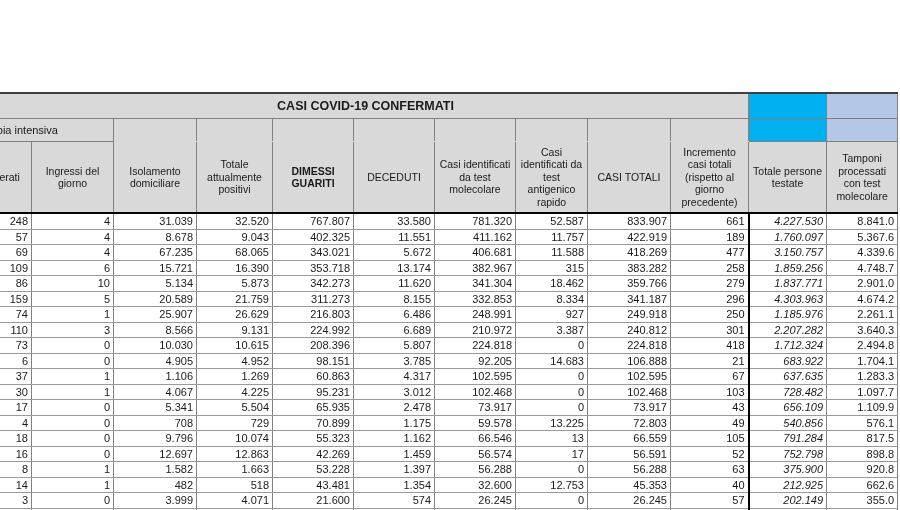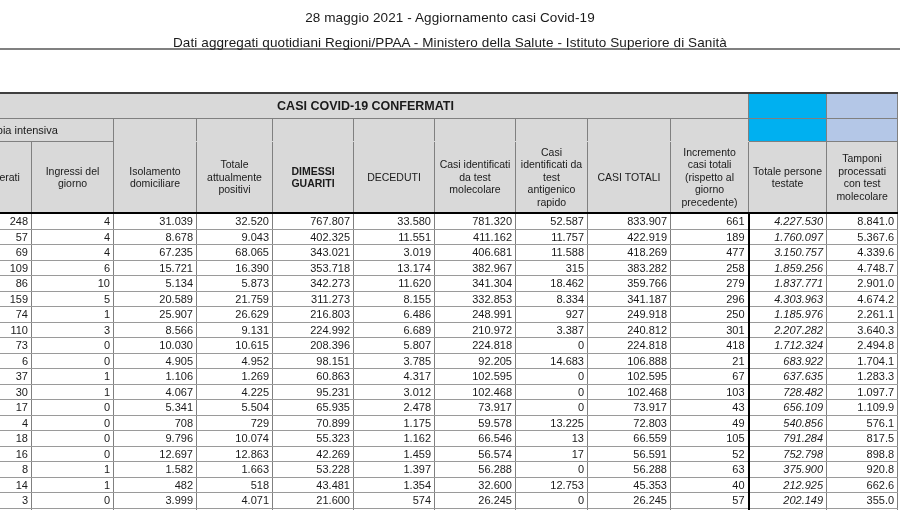--- a/index.html
+++ b/index.html
@@ -128,24 +128,20 @@
     border-right: 1px solid #808080;
   }
   tr.datarow td.sep-strong { border-right: 2px solid #000000; }
   tr.datarow td.sep-left-strong { border-left: 2px solid #f9a8d4; font-style: italic; }
 </style>
 </head>
 <body>
 
 <div id="page">
 
-  <div class="titleblock">
-    <div class="title-line1">28 maggio 2021 - Aggiornamento casi Covid-19</div>
-    <div class="title-line2">Dati aggregati quotidiani Regioni/PPAA - Ministero della Salute - Istituto Superiore di Sanità</div>
-  </div>
 
   <div class="sheet">
     <table class="grid">
       <colgroup>
         <col style="width:49px">
           <col style="width:82px">
           <col style="width:83px">
           <col style="width:76px">
         <col style="width:81px">
           <col style="width:81px">
@@ -218,21 +214,21 @@
             <td class="sep-strong">189</td>
             <td class="sep-left-strong">1.760.097</td>
             <td>5.367.6</td>
           </tr>
           <tr class="datarow">
             <td>69</td>
             <td>4</td>
             <td>67.235</td>
             <td>68.065</td>
             <td>343.021</td>
-            <td>3.019</td>
+            <td>5.672</td>
             <td>406.681</td>
             <td>11.588</td>
             <td>418.269</td>
             <td class="sep-strong">477</td>
             <td class="sep-left-strong">3.150.757</td>
             <td>4.339.6</td>
           </tr>
           <tr class="datarow">
             <td>109</td>
             <td>6</td>

